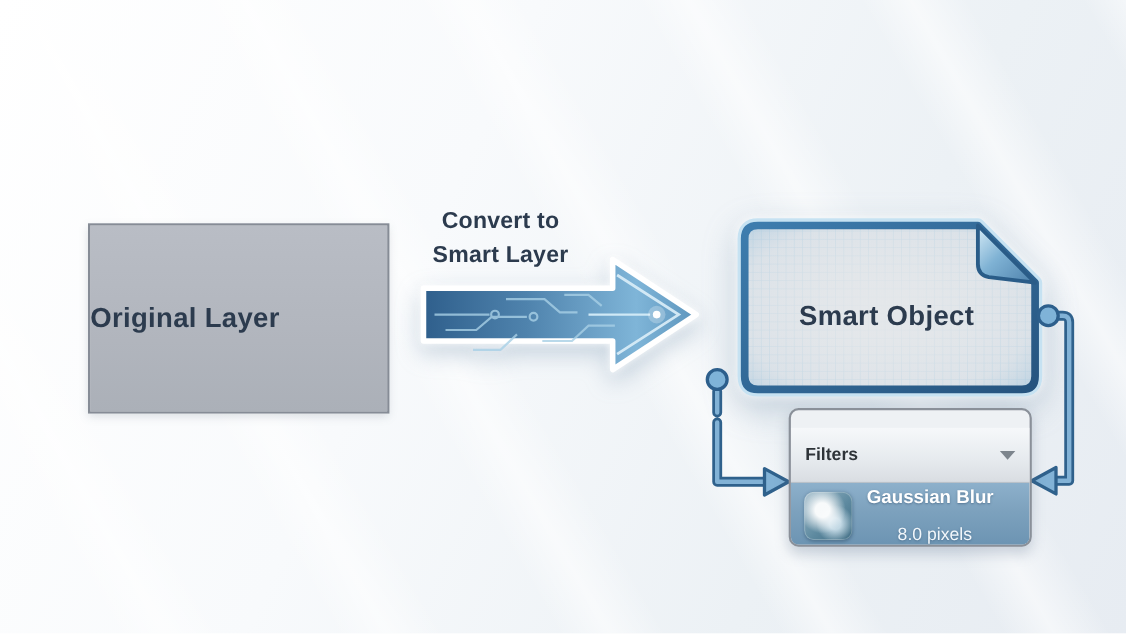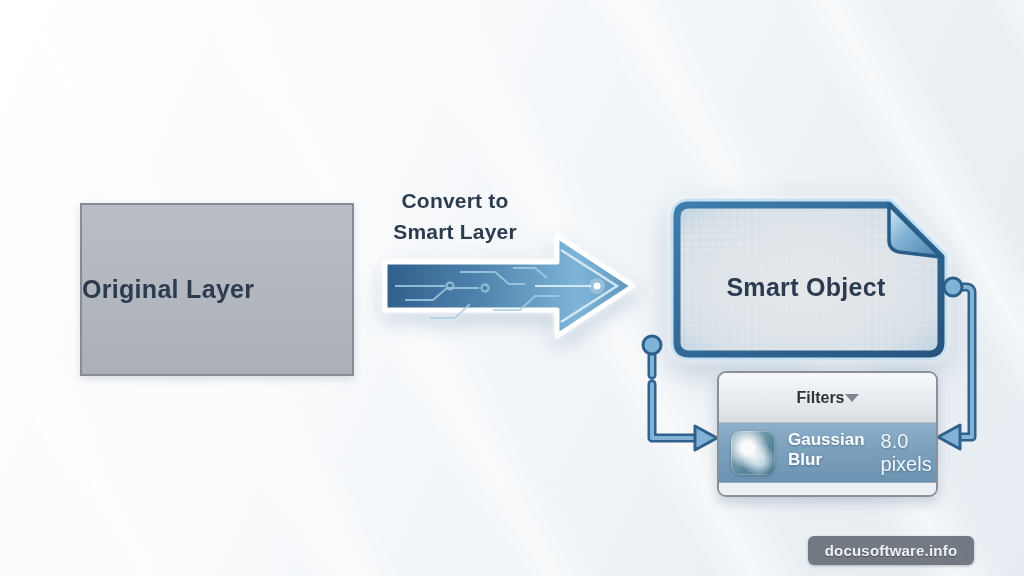--- a/index.html
+++ b/index.html
@@ -44,43 +44,43 @@
   .connector-svg{pointer-events:none;}
 
   
   .filters-panel{
     left:717px;top:371px;width:221px;height:126px;
     background:#eef1f4;border:2px solid #8a9099;border-radius:9px;
     box-shadow:0 6px 12px rgba(90,110,140,.28);overflow:hidden;
     box-sizing:border-box;
   }
   .filters-header{
-    height:50px;display:flex;align-items:center;justify-content:center;
+    height:50px;display:flex;align-items:center;justify-content:space-between;
     padding:0 13px;background:linear-gradient(180deg,#f6f8fa 0%,#e6eaee 60%,#d9dde2 100%);
-    border-bottom:1px solid #b9bec5;box-sizing:border-box;
+    border-bottom:1px solid #b9bec5;box-sizing:border-box;margin-top:16px;
   }
   .filters-title{font-size:16px;font-weight:bold;color:#2e3338;}
   .dropdown-arrow{width:0;height:0;border-left:7px solid transparent;
     border-right:7px solid transparent;border-top:8px solid #7d858d;cursor:pointer;}
   .filter-row{
     height:60px;display:flex;align-items:center;gap:13px;padding:0 12px;
     background:linear-gradient(180deg,#8db0cb 0%,#7ca1bd 45%,#6b93b2 100%);
     border-bottom:1px solid #9aa4ad;box-sizing:border-box;cursor:pointer;
   }
   .filter-thumb{
     width:44px;height:44px;border-radius:9px;flex:0 0 auto;
     background:
       radial-gradient(circle at 38% 38%, rgba(255,255,255,.95) 0 17%, rgba(255,255,255,0) 55%),
       radial-gradient(circle at 64% 66%, rgba(215,233,243,.85) 0 13%, rgba(215,233,243,0) 42%),
       linear-gradient(135deg,#9db9c8 0%,#5e8aa0 55%,#3d6a81 100%);
     box-shadow:inset 0 0 0 1px rgba(255,255,255,.25), 0 1px 3px rgba(40,70,95,.4);
   }
-  .filter-texts{display:flex;flex-direction:row;gap:16px;}
+  .filter-texts{display:flex;flex-direction:column;gap:16px;}
   .filter-name{font-size:17px;font-weight:bold;color:#ffffff;text-shadow:0 1px 2px rgba(30,60,90,.45);}
-  .filter-value{font-size:20px;color:#f2f7fb;text-shadow:0 1px 2px rgba(30,60,90,.4);}
+  .filter-value{font-size:16px;color:#f2f7fb;text-shadow:0 1px 2px rgba(30,60,90,.4);margin-left:28px;}
   .filters-footer{height:28px;background:#eef1f4;}
 
   
   .watermark{
     left:808px;top:536px;width:166px;height:29px;border-radius:6px;
     background:rgba(104,111,120,.92);
     display:flex;align-items:center;justify-content:center;
     box-shadow:0 1px 3px rgba(60,70,80,.35);
   }
   .watermark .label{font-size:15px;font-weight:bold;color:#f0f3f5;
@@ -193,17 +193,14 @@
     <div class="filter-row">
       <span class="filter-thumb"></span>
       <span class="filter-texts">
         <span class="filter-name">Gaussian Blur</span>
         <span class="filter-value">8.0 pixels</span>
       </span>
     </div>
     <div class="filters-footer"></div>
   </div>
 
-  <div class="abs watermark">
-    <span class="label">docusoftware.info</span>
-  </div>
 
 </div>
 
 </body></html>

